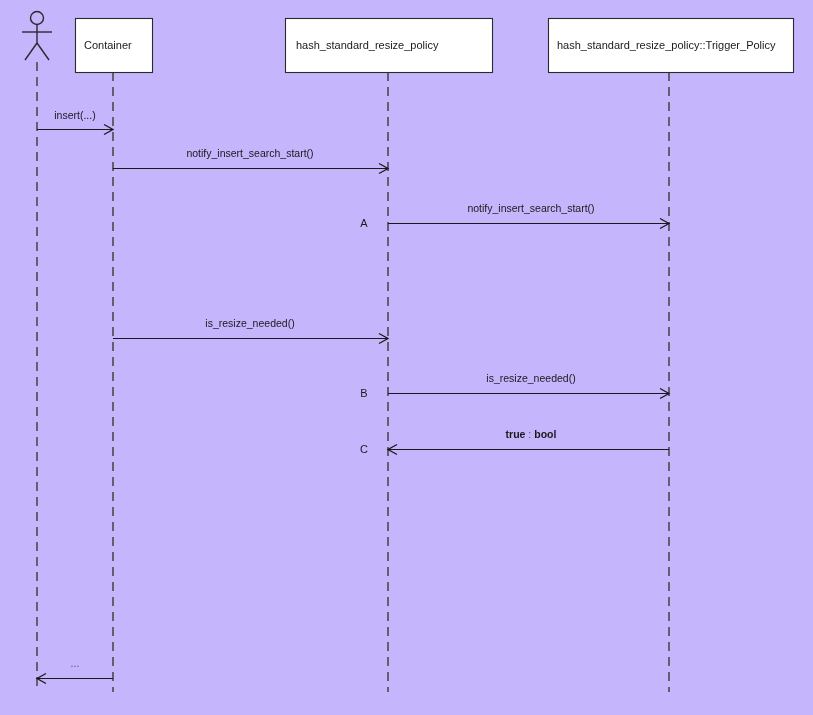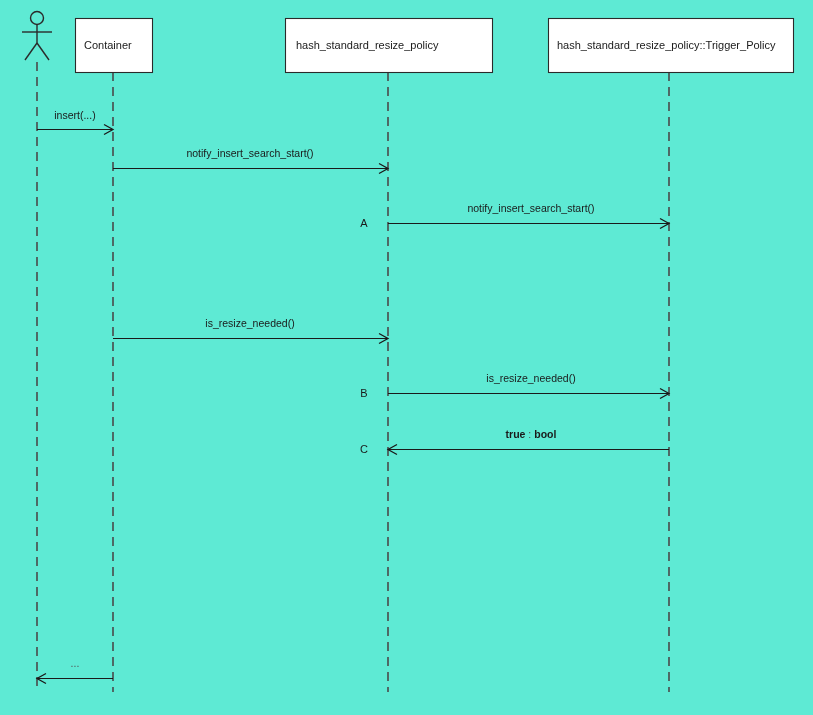--- a/index.html
+++ b/index.html
@@ -9,21 +9,21 @@
     background: #ffffff;
   }
   body {
     font-family: "Liberation Sans", sans-serif;
     color: #000000;
   }
   #diagram-root {
     position: relative;
     width: 813px;
     height: 715px;
-    background: #5eead4;
+    background: #c4b5fd;
     overflow: hidden;
   }
   #diagram-svg {
     position: absolute;
     left: 0;
     top: 0;
     width: 813px;
     height: 715px;
     display: block;
   }

